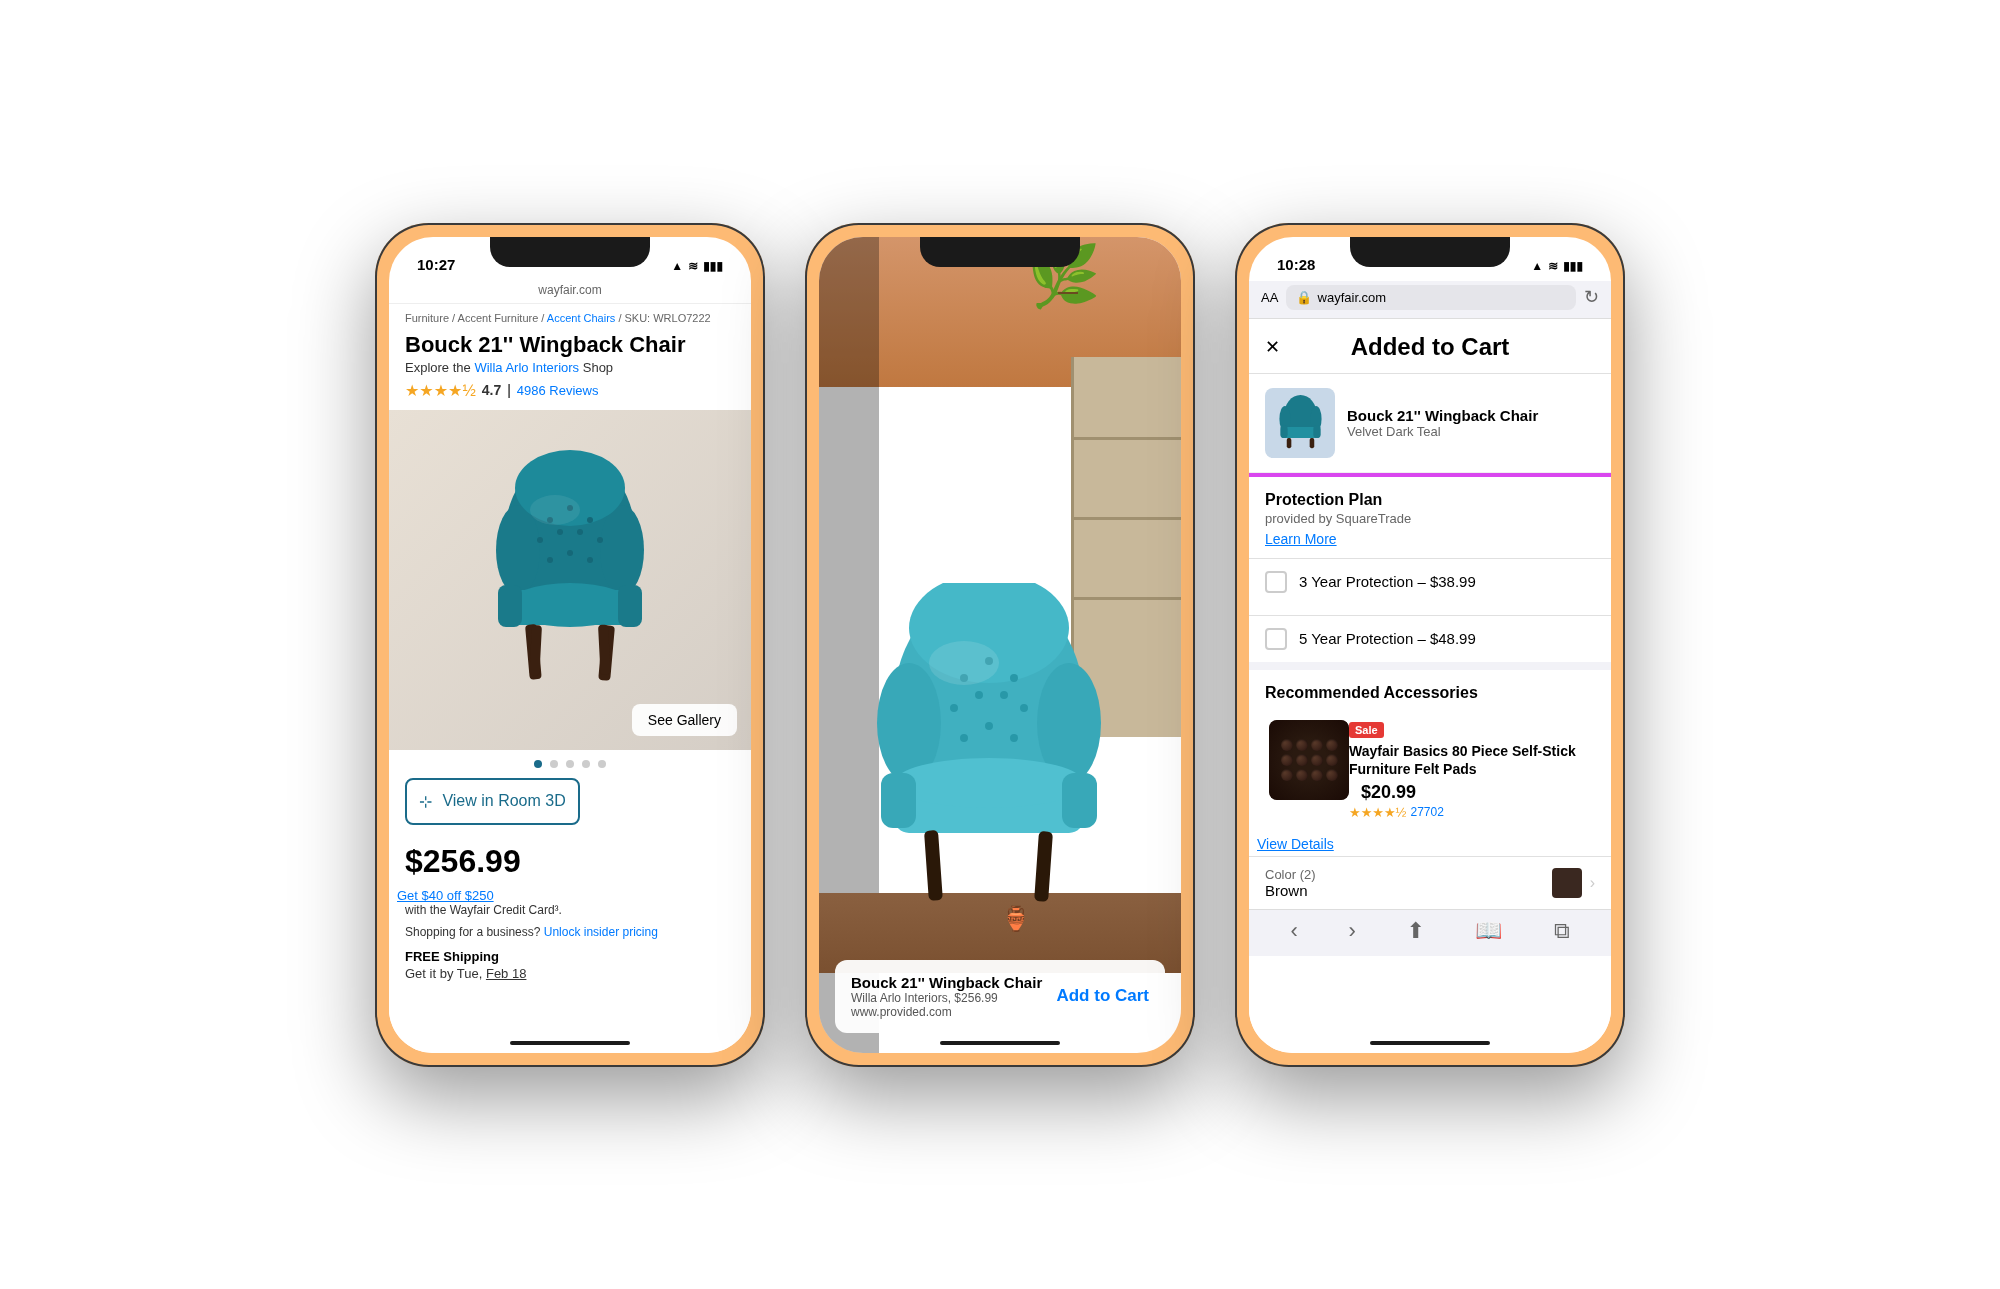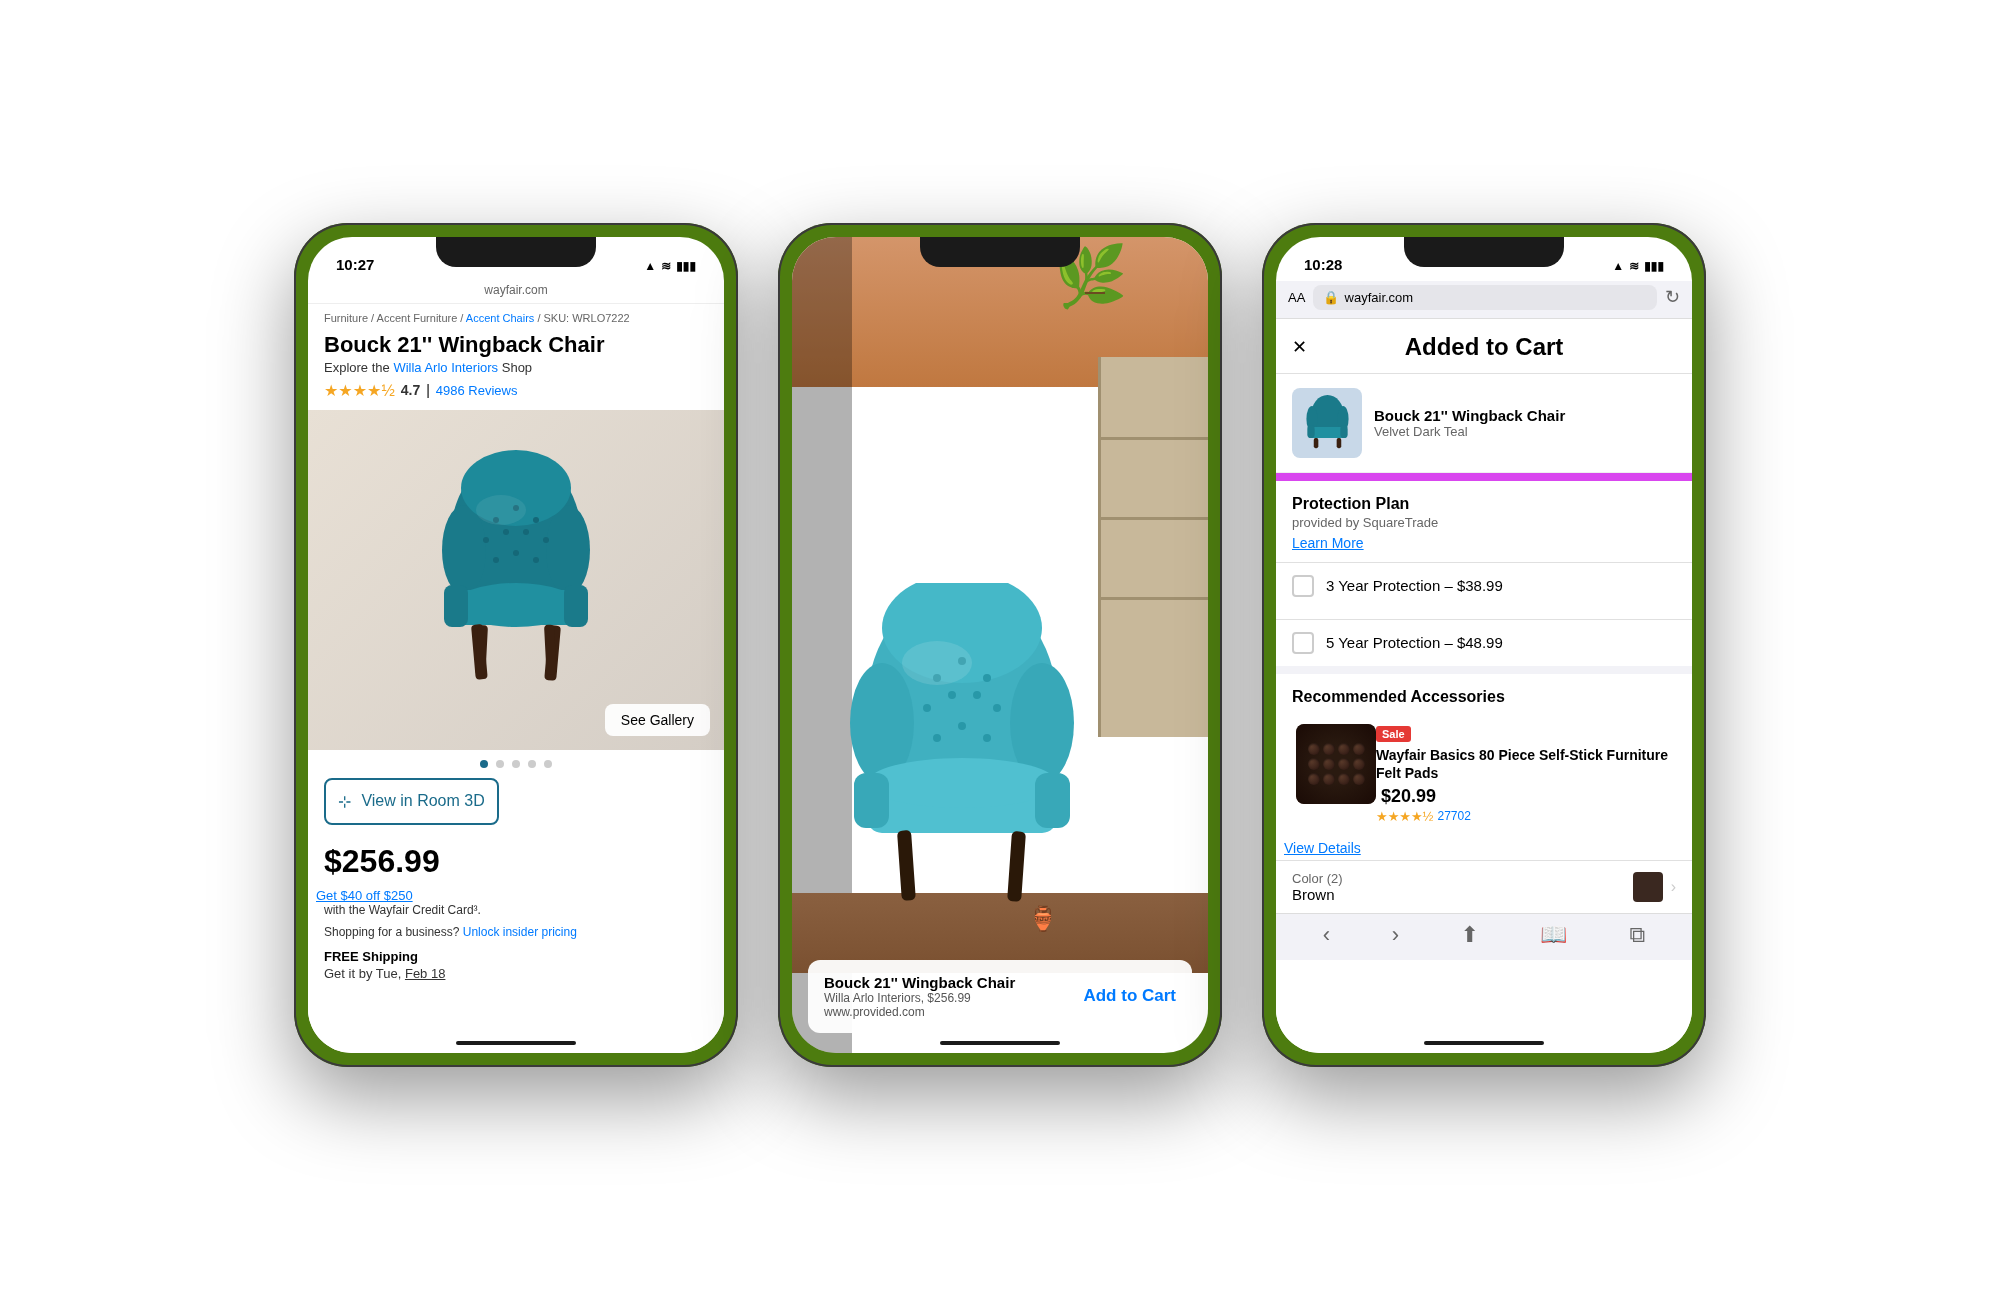--- a/index.html
+++ b/index.html
@@ -10,23 +10,23 @@
       display: flex;
       align-items: center;
       justify-content: center;
       gap: 40px;
       font-family: -apple-system, BlinkMacSystemFont, 'Helvetica Neue', Arial, sans-serif;
       overflow: hidden;
     }
 
     
     .phone {
-      width: 444px;
+      width: 390px;
       height: 844px;
-      background: #4d7c0f;
+      background: #fdba74;
       border-radius: 54px;
       position: relative;
       box-shadow: 0 30px 80px rgba(0,0,0,0.4), inset 0 0 0 2px #3a3a3a;
       padding: 14px;
       display: flex;
       flex-direction: column;
       overflow: hidden;
       justify-content: flex-end;
     }
 
@@ -320,21 +320,21 @@
       padding: 14px;
       width: calc(100% - 32px);
       font-size: 17px;
       font-weight: 600;
       cursor: pointer;
       text-align: center;
     }
 
     .p3 .protection-section {
       padding: 14px 16px 0;
-      border-top: 8px solid #d946ef;
+      border-top: 4px solid #d946ef;
     }
     .p3 .protection-title {
       font-size: 16px;
       font-weight: 700;
       color: #000;
       margin-bottom: 2px;
     }
     .p3 .protection-provider {
       font-size: 13px;
       color: #666;
@@ -403,21 +403,21 @@
     .p3 .accessory-name {
       font-size: 14px;
       font-weight: 600;
       color: #000;
       line-height: 1.3;
     }
     .p3 .accessory-price {
       font-size: 18px;
       font-weight: 700;
       color: #000;
-      margin: 4px 5px 2px;
+      margin: 4px 12px 2px;
     }
     .p3 .accessory-rating {
       display: flex;
       align-items: center;
       gap: 4px;
       font-size: 12px;
     }
     .p3 .small-stars { color: #f5a623; font-size: 13px; }
     .p3 .acc-rating-link { color: #007aff; }
 

